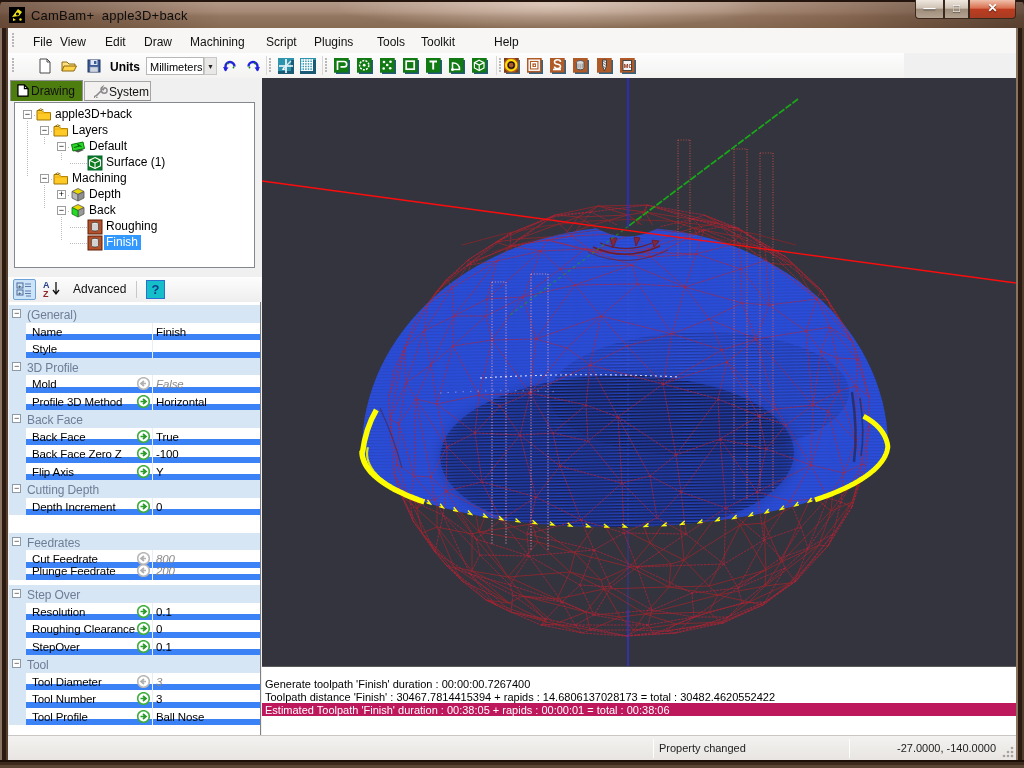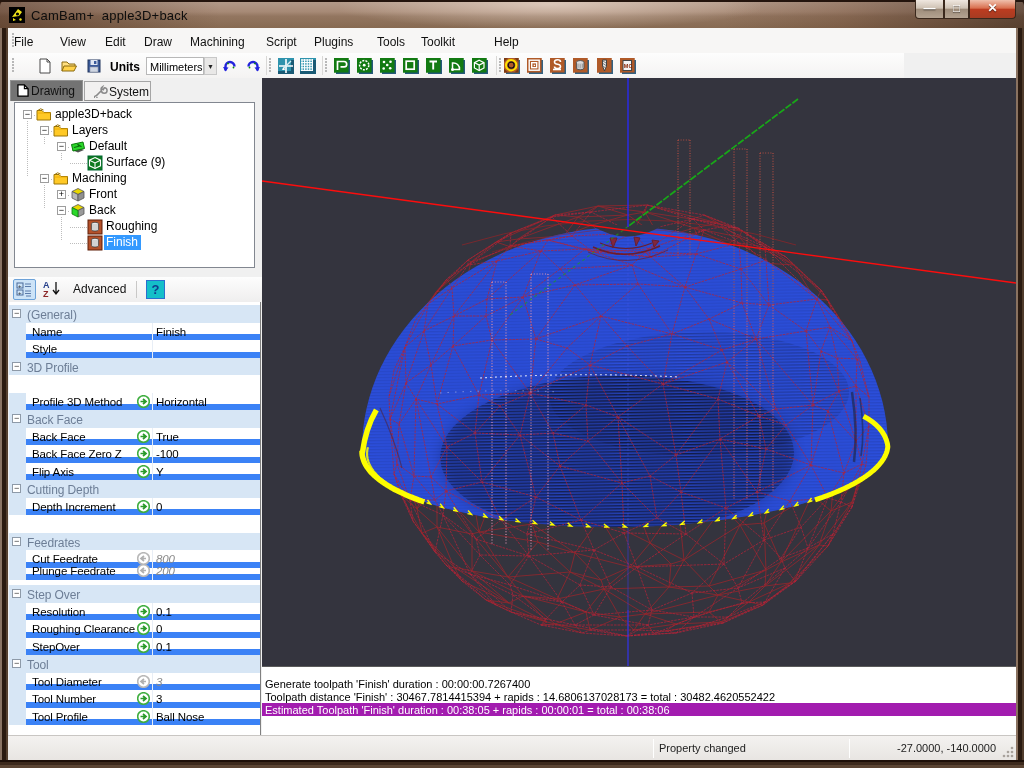--- a/index.html
+++ b/index.html
@@ -31,21 +31,21 @@
 #toolbar{left:8px;top:53px;width:896px;height:25px;background:linear-gradient(180deg,#fdfdfd,#f4f3f2)}
 .grip{position:absolute;top:5px;width:3px;height:15px;background-image:radial-gradient(circle at 1px 1px,#b8b8b8 1px,transparent 1.2px);background-size:3px 3px}
 .tsep{position:absolute;top:3px;width:1px;height:19px;background:#d9d8d6}
 .ticon{position:absolute;top:5px;width:16px;height:16px}
 #unitslbl{position:absolute;left:102px;top:7px;font-size:12px;font-weight:bold;color:#000}
 #unitsbox{position:absolute;left:138px;top:4px;width:58px;height:18px;background:#fff;border:1px solid #b8b8b8;font-size:11px;color:#000;padding:3px 0 0 3px;overflow:hidden}
 #unitsbtn{position:absolute;left:196px;top:4px;width:13px;height:18px;background:#e9e8e7;border:1px solid #c8c8c8;font-size:7px;color:#222;text-align:center;padding-top:5px}
 
 #leftpanel{left:8px;top:78px;width:254px;height:657px;background:#f0f0f0}
 .tab{position:absolute;top:2px;height:21px;font-size:12px;color:#111;padding:3px 4px 0 20px}
-#tabdrawing{left:2px;width:73px;background:#737373;border:1px solid #919191;border-bottom:none;z-index:2}
+#tabdrawing{left:2px;width:73px;background:#4d7c0f;border:1px solid #919191;border-bottom:none;z-index:2}
 #tabsystem{left:76px;width:67px;background:#f2f1f0;border:1px solid #a5a5a5;border-bottom:1px solid #919191;height:20px;top:3px;padding-left:24px}
 #treebox{left:6px;top:24px;width:241px;height:166px;background:#fff;border:1px solid #828790}
 .trow{position:absolute;height:16px;font-size:12px;color:#000;white-space:nowrap}
 .texp{position:absolute;width:9px;height:9px;border:1px solid #9d9d9d;background:#fff;font-size:9px;line-height:7px;text-align:center;color:#000}
 .ticn{position:absolute;width:16px;height:16px}
 #finishsel{background:#3399ff;color:#fff;padding:0 3px 1px 2px}
 
 #pgtoolbar{left:8px;top:277px;width:254px;height:25px;background:linear-gradient(180deg,#fdfdfd,#efeeee)}
 #pgcat{position:absolute;left:5px;top:2px;width:23px;height:21px;background:#cde3f7;border:1px solid #6da2d8;border-radius:2px}
 #pgaz{position:absolute;left:34px;top:3px;width:20px;height:18px}
@@ -62,21 +62,21 @@
 .pitem .pval{position:absolute;left:147px;top:3px;color:#000;white-space:nowrap}
 .pitem{border-bottom:6px solid #3b82f6}
 .pitem .vline{position:absolute;left:143px;top:0;width:1px;height:17.5px;background:#e8eef6}
 .gray{color:#8a8a8a!important;font-style:italic}
 .picon{position:absolute;left:128px;top:2px;width:13px;height:13px}
 
 #viewport{left:262px;top:78px;width:754px;height:588px;background:#35353f}
 
 #log{left:262px;top:666px;width:754px;height:69px;background:#fff;border-top:1px solid #5a5a5a;font-size:11px;color:#000;padding-top:10px}
 #log div{padding:1px 0 0 3px;height:13px;white-space:nowrap}
-#logsel{background:#a21caf;color:#fff}
+#logsel{background:#be185d;color:#fff}
 
 #status{left:8px;top:735px;width:1008px;height:25px;background:linear-gradient(180deg,#f4f2f0,#e8e5e2);border-top:1px solid #c9c6c3;font-size:11px;color:#222}
 .ssep{position:absolute;top:3px;width:1px;height:19px;background:#cfccc9;border-right:1px solid #fff}
 </style></head>
 <body>
 <div class="abs" id="title">
  <div class="abs blob1"></div>
     <div class="abs blob2"></div>
     <div class="abs blob3"></div>
     <div class="abs topline"></div>
@@ -96,21 +96,21 @@
  <div class="abs winbtn" id="btnclose">
       <div class="g">✕</div>
     </div>
 </div>
 <div class="abs" id="borderL"></div>
 <div class="abs" id="borderR"></div>
 <div class="abs" id="borderB"></div>
 <div class="abs" id="client"></div>
 <div class="abs" id="menubar">
     <div class="grip" style="left:4px;top:5px"></div>
- <div class="mi" style="left:6px">File</div>
+ <div class="mi" style="left:25px">File</div>
  <div class="mi" style="left:52px">View</div>
  <div class="mi" style="left:97px">Edit</div>
  <div class="mi" style="left:136px">Draw</div>
  <div class="mi" style="left:182px">Machining</div>
  <div class="mi" style="left:258px">Script</div>
  <div class="mi" style="left:306px">Plugins</div>
  <div class="mi" style="left:369px">Tools</div>
  <div class="mi" style="left:413px">Toolkit</div>
  <div class="mi" style="left:486px">Help</div>
 </div>
@@ -310,37 +310,37 @@
         <path d="M1.5 5.5 L13 3 L14.5 9.5 L3 12 Z" fill="#2ad82a" stroke="#0a7a0a"></path>
         <path d="M4 8.5 L9 7.2 L7.5 5.2 L11.5 7.8" fill="none" stroke="#0a6a0a" stroke-width="1.1"></path>
       </svg>
 <div class="trow" style="left:74px;top:36px">Default</div>
 <div class="abs" style="left:55px;top:60px;width:17px;height:1px;background-image:repeating-linear-gradient(90deg,#bdbdbd 0 1px,transparent 1px 2px)"></div>
 <svg class="ticn" style="left:72px;top:52px" viewBox="0 0 16 16">
         <rect x="1" y="1" width="14" height="14" fill="#0f7a1f" stroke="#063"></rect>
         <path d="M8 2.5 L13.5 5.2 V10.8 L8 13.5 L2.5 10.8 V5.2 Z" fill="none" stroke="#fff" stroke-width="1.1"></path>
         <path d="M2.5 5.2 L8 8 L13.5 5.2 M8 8 V13.5" fill="none" stroke="#fff" stroke-width="1.1"></path>
       </svg>
-<div class="trow" style="left:91px;top:52px">Surface (9)</div>
+<div class="trow" style="left:91px;top:52px">Surface (1)</div>
 <div class="texp" style="left:25px;top:71px">−</div>
 <div class="abs" style="left:36px;top:76px;width:2px;height:1px;background-image:repeating-linear-gradient(90deg,#bdbdbd 0 1px,transparent 1px 2px)"></div>
 <svg class="ticn" style="left:38px;top:68px" viewBox="0 0 16 16">
         <path d="M1 13 V3.5 H6 L8 5.5 H14.5 V13 Z" fill="#ffc926" stroke="#9a7408"></path>
         <path d="M1 6 H14.5" stroke="#e8a800" stroke-width=".8"></path>
         <path d="M1.8 3.5 L4.5 1.8 L7.5 3" fill="none" stroke="#9a7408"></path>
       </svg>
 <div class="trow" style="left:57px;top:68px">Machining</div>
 <div class="texp" style="left:42px;top:87px">+</div>
 <div class="abs" style="left:53px;top:92px;width:2px;height:1px;background-image:repeating-linear-gradient(90deg,#bdbdbd 0 1px,transparent 1px 2px)"></div>
 <svg class="ticn" style="left:55px;top:84px" viewBox="0 0 16 16">
         <path d="M8 1.5 L14 4.5 L8 7.5 L2 4.5 Z" fill="#e8d800" stroke="#555" stroke-width=".8"></path>
         <path d="M2 4.5 L8 7.5 V14 L2 11 Z" fill="#b8b8b8" stroke="#555" stroke-width=".8"></path>
         <path d="M14 4.5 L8 7.5 V14 L14 11 Z" fill="#8f8f8f" stroke="#555" stroke-width=".8"></path>
       </svg>
-<div class="trow" style="left:74px;top:84px">Front</div>
+<div class="trow" style="left:74px;top:84px">Depth</div>
 <div class="texp" style="left:42px;top:103px">−</div>
 <div class="abs" style="left:53px;top:108px;width:2px;height:1px;background-image:repeating-linear-gradient(90deg,#bdbdbd 0 1px,transparent 1px 2px)"></div>
 <svg class="ticn" style="left:55px;top:100px" viewBox="0 0 16 16">
         <path d="M8 1.5 L14 4.5 L8 7.5 L2 4.5 Z" fill="#e8d800" stroke="#555" stroke-width=".8"></path>
         <path d="M14 4.5 L8 7.5 V14 L14 11 Z" fill="#9a9a9a" stroke="#555" stroke-width=".8"></path>
         <path d="M2 4.5 L8 7.5 V14 L2 11 Z" fill="#2ad82a" stroke="#0a7a0a" stroke-width=".8"></path>
       </svg>
 <div class="trow" style="left:74px;top:100px">Back</div>
 <div class="abs" style="left:55px;top:124px;width:17px;height:1px;background-image:repeating-linear-gradient(90deg,#bdbdbd 0 1px,transparent 1px 2px)"></div>
 <svg class="ticn" style="left:72px;top:116px" viewBox="0 0 16 16">
@@ -394,20 +394,30 @@
     </div>
 <div class="prow pitem" style="top:38.0px">
       <div class="pmargin"></div>
       <div class="plbl">Style</div>
       <div class="vline"></div>
       <div class="pval"></div>
     </div>
 <div class="prow pcat" style="top:55.5px">
       <div class="pexp">−</div>
       <div class="plbl">3D Profile</div>
+    </div>
+<div class="prow pitem" style="top:73.0px">
+      <div class="pmargin"></div>
+      <div class="plbl">Mold</div>
+      <svg class="picon" viewBox="0 0 13 13">
+        <circle cx="6.5" cy="6.5" r="5.8" fill="#fff" stroke="#b8b8b8" stroke-width="1.6"></circle>
+        <path d="M9 6.5 H4.5 M7 4 L4 6.5 L7 9" stroke="#b0b0b0" stroke-width="1.7" fill="none"></path>
+      </svg>
+      <div class="vline"></div>
+      <div class="pval gray">False</div>
     </div>
 <div class="prow pitem" style="top:90.5px">
       <div class="pmargin"></div>
       <div class="plbl">Profile 3D Method</div>
       <svg class="picon" viewBox="0 0 13 13">
         <circle cx="6.5" cy="6.5" r="5.8" fill="#fff" stroke="#3fae3f" stroke-width="1.6"></circle>
         <path d="M3.5 6.5 H8 M6 4 L9 6.5 L6 9" stroke="#2a9a2a" stroke-width="1.7" fill="none"></path>
       </svg>
       <div class="vline"></div>
       <div class="pval">Horizontal</div>

